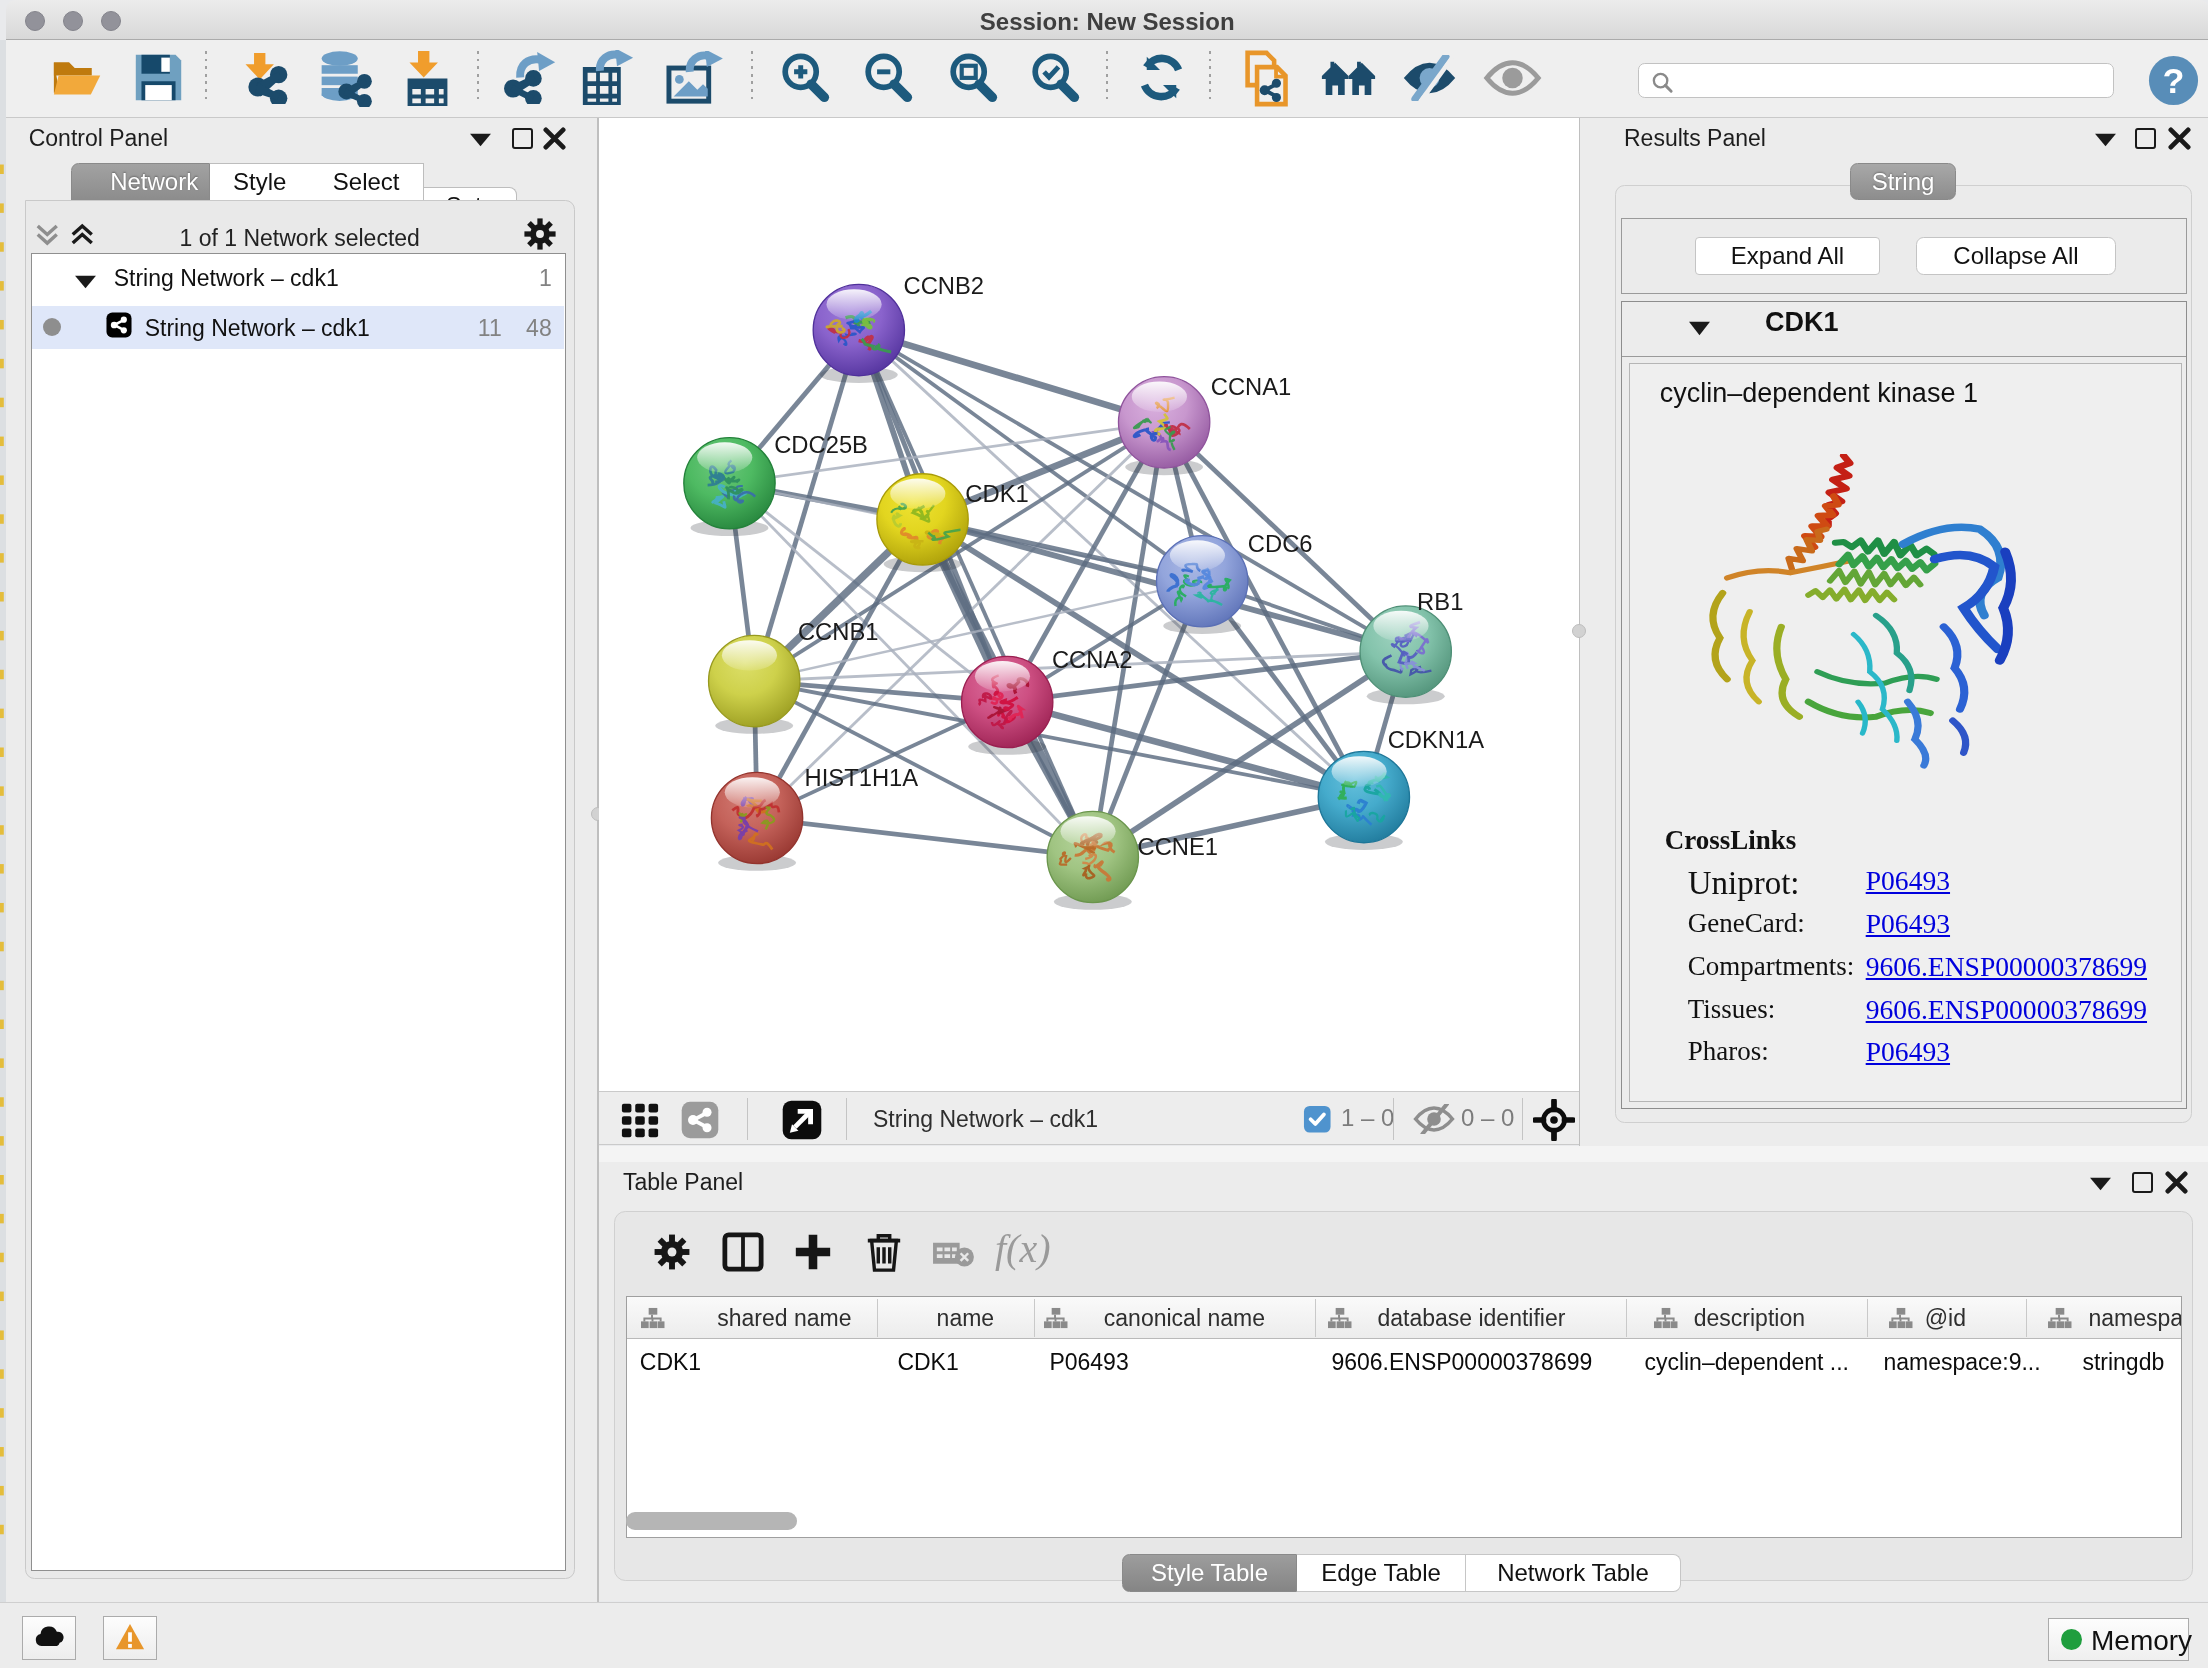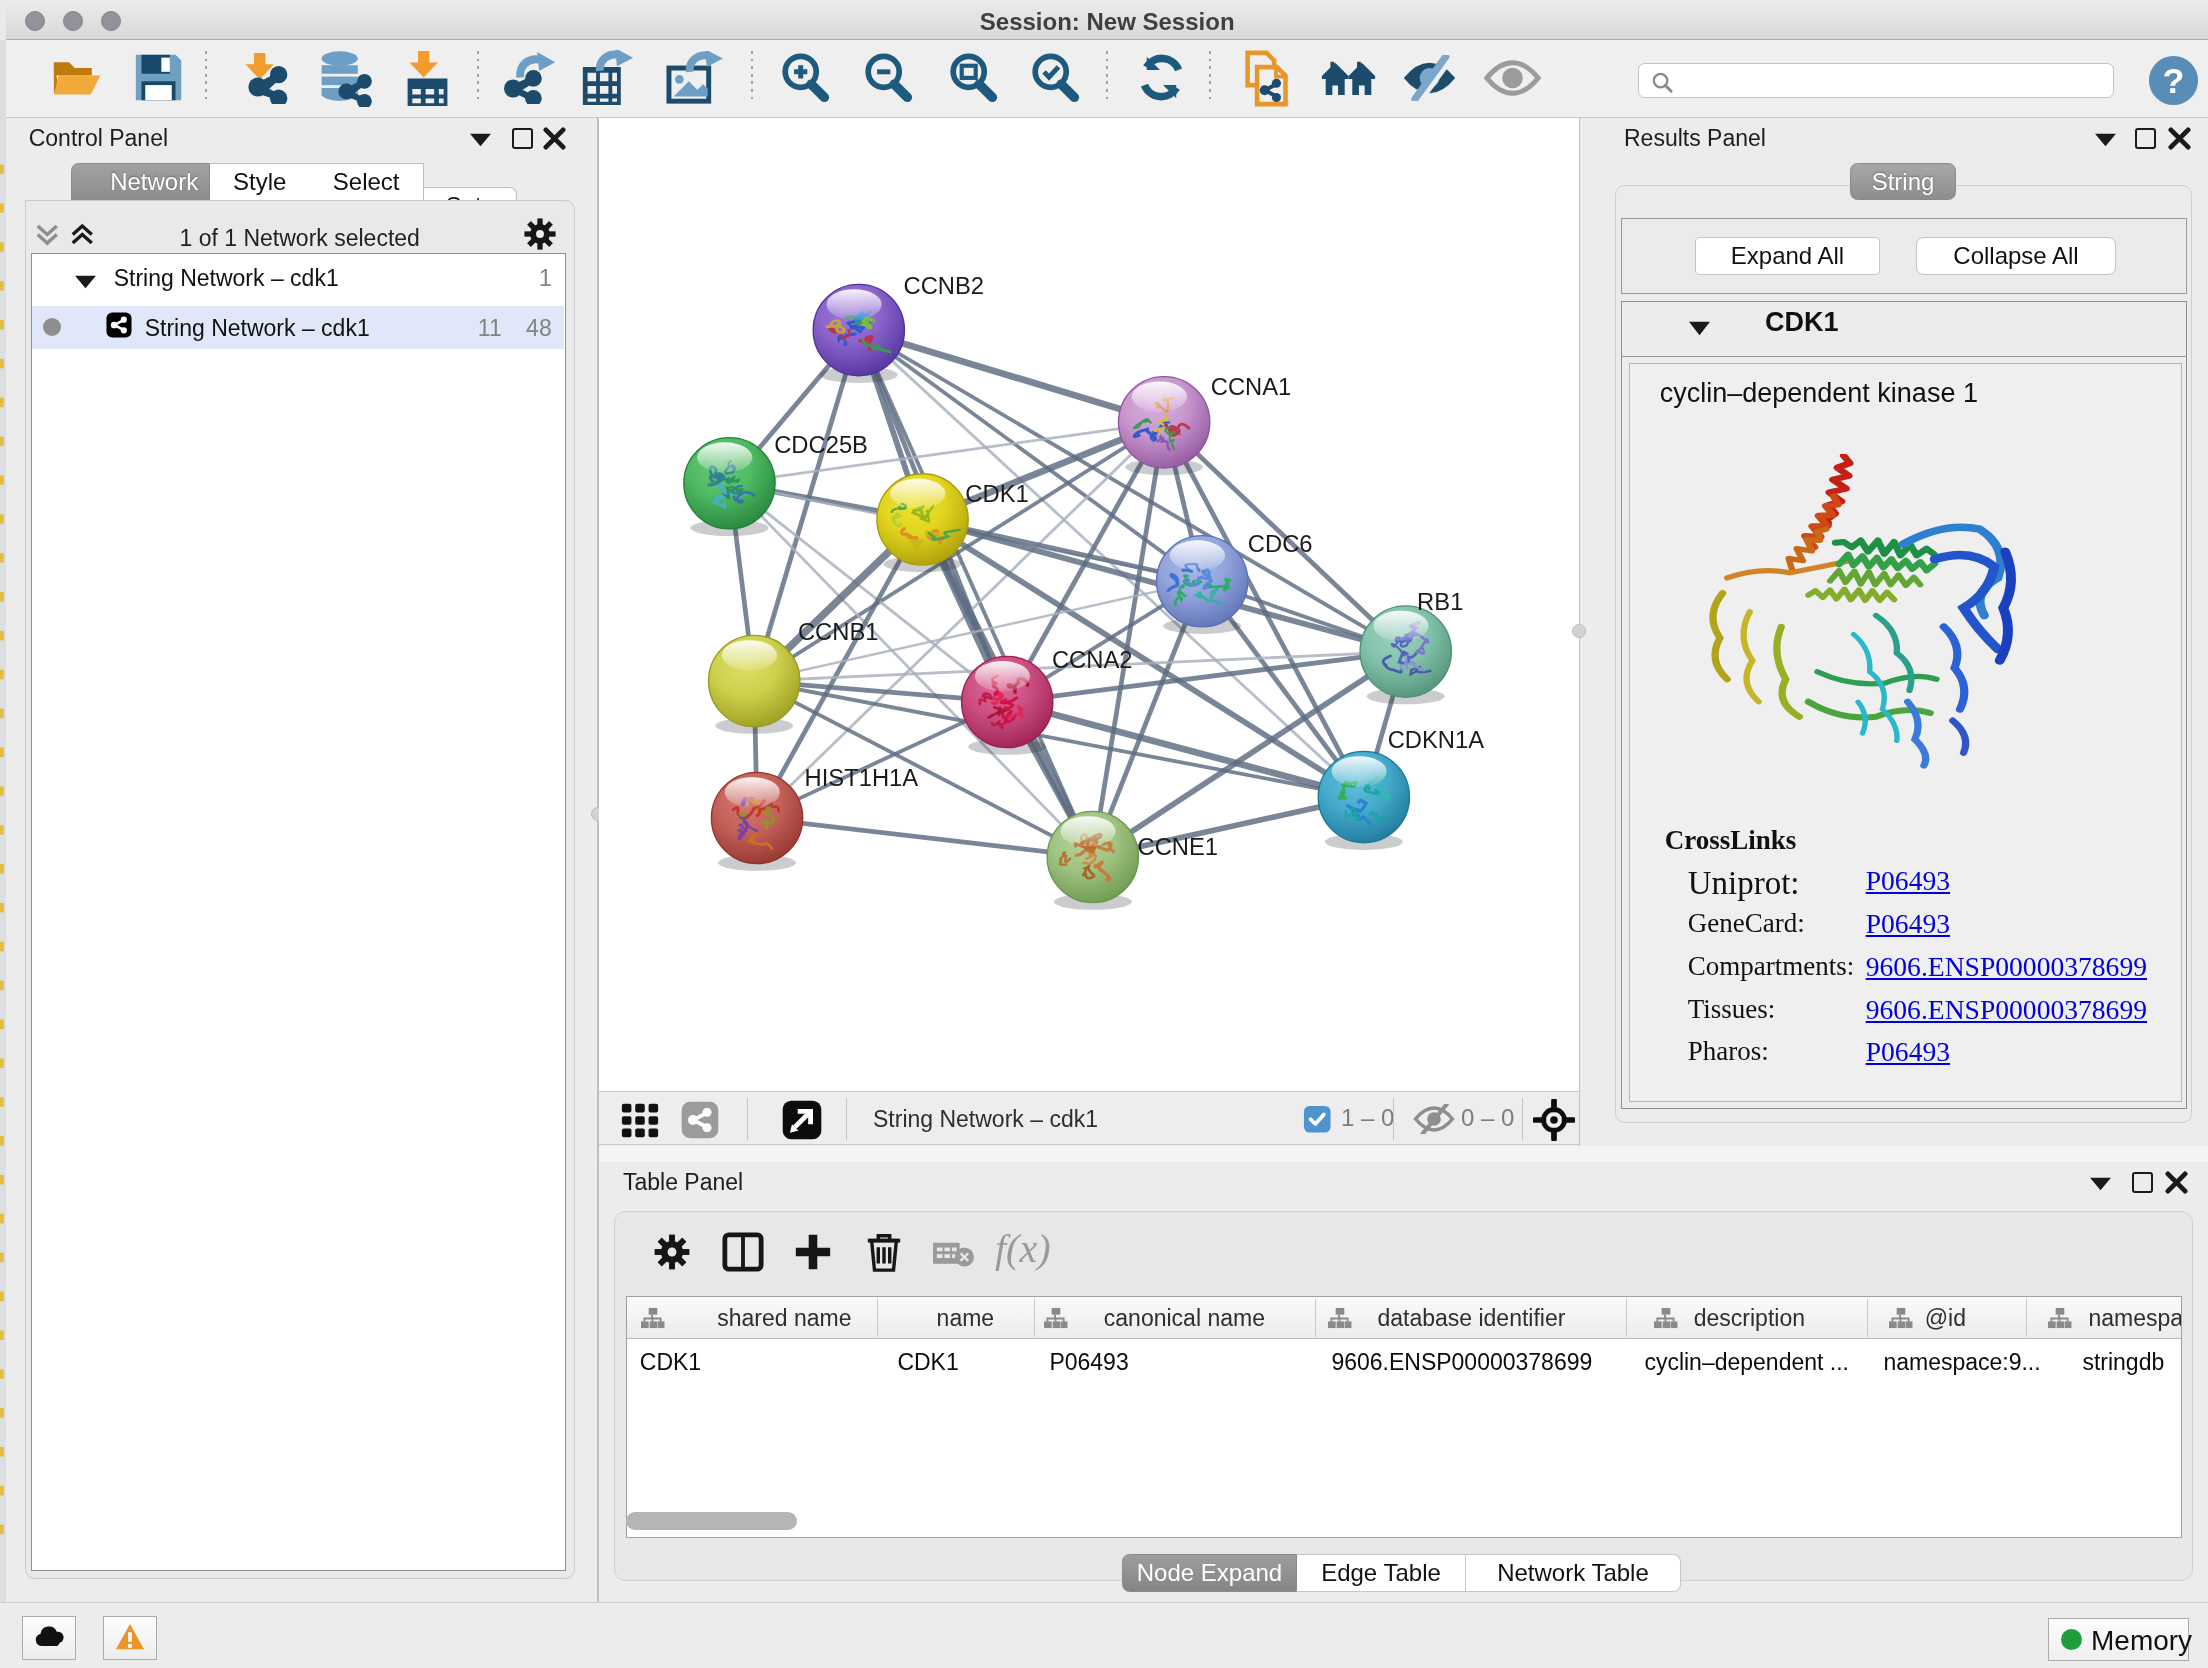--- a/index.html
+++ b/index.html
@@ -899,21 +899,21 @@
         <div class="abs rcell" style="left:422px;">P06493</div>
         <div class="abs rcell" style="left:704px;">9606.ENSP00000378699</div>
         <div class="abs rcell" style="left:1017px;">cyclin–dependent ...</div>
         <div class="abs rcell" style="left:1256px;">namespace:9...</div>
         <div class="abs rcell" style="left:1455px;">stringdb</div>
       </div>
 
       <div class="abs" style="left:11.4px; top:300px; width:171px; height:18px; background:#b5b5b5; border-radius:9.5px;"></div>
     </div>
 
-    <div class="abs" style="left:523px; top:392px; width:175px; height:38px; background:linear-gradient(#9d9d9d,#858585); border:1px solid #8a8a8a; border-radius:7.6px 0 0 7.6px; color:#fff; font-size:24px; text-align:center; line-height:36px;">Node Expand</div>
+    <div class="abs" style="left:523px; top:392px; width:175px; height:38px; background:linear-gradient(#9d9d9d,#858585); border:1px solid #8a8a8a; border-radius:7.6px 0 0 7.6px; color:#fff; font-size:24px; text-align:center; line-height:36px;">Style Table</div>
     <div class="abs" style="left:698px; top:392px; width:169px; height:38px; background:#fff; border:1px solid #c6c6c6; border-left:none; color:#111; font-size:24px; text-align:center; line-height:36px;">Edge Table</div>
     <div class="abs" style="left:867px; top:392px; width:215px; height:38px; background:#fff; border:1px solid #c6c6c6; border-left:none; border-radius:0 7.6px 7.6px 0; color:#111; font-size:24px; text-align:center; line-height:36px;">Network Table</div>
   </div>
   <div class="abs" id="statusbar">
     <div class="sbtn" style="left:22px;">
       <svg style="position:absolute; left:8.6px; top:7.6px;" width="34" height="25" viewBox="0 0 36 26">
         <path d="M10 22 a6.5 6.5 0 0 1 -1 -12.8 a9 9 0 0 1 17.3 -2.2 a6 6 0 0 1 3 11.6 a5 5 0 0 1 -2.8 3.4 z" fill="#111"></path>
       </svg>
     </div>
     <div class="sbtn" style="left:103px;">

